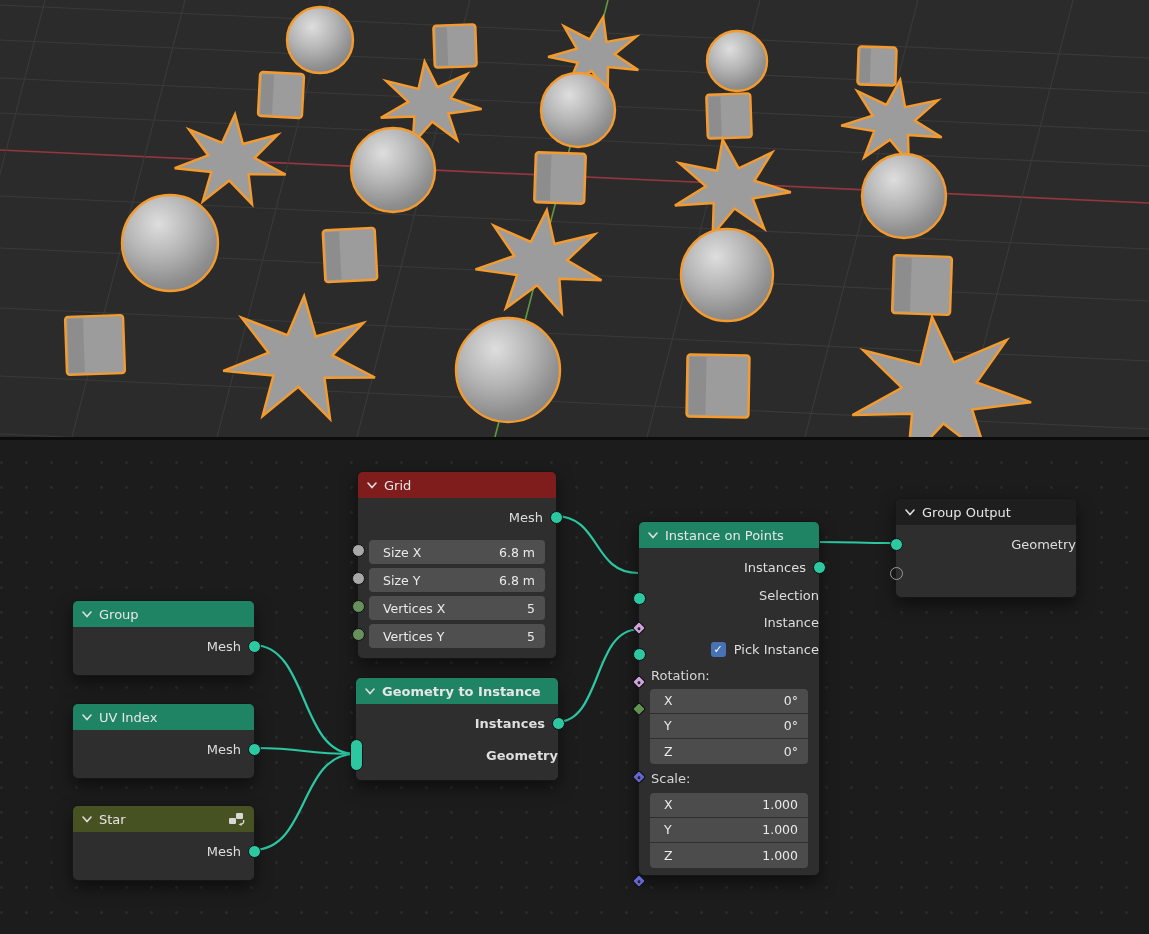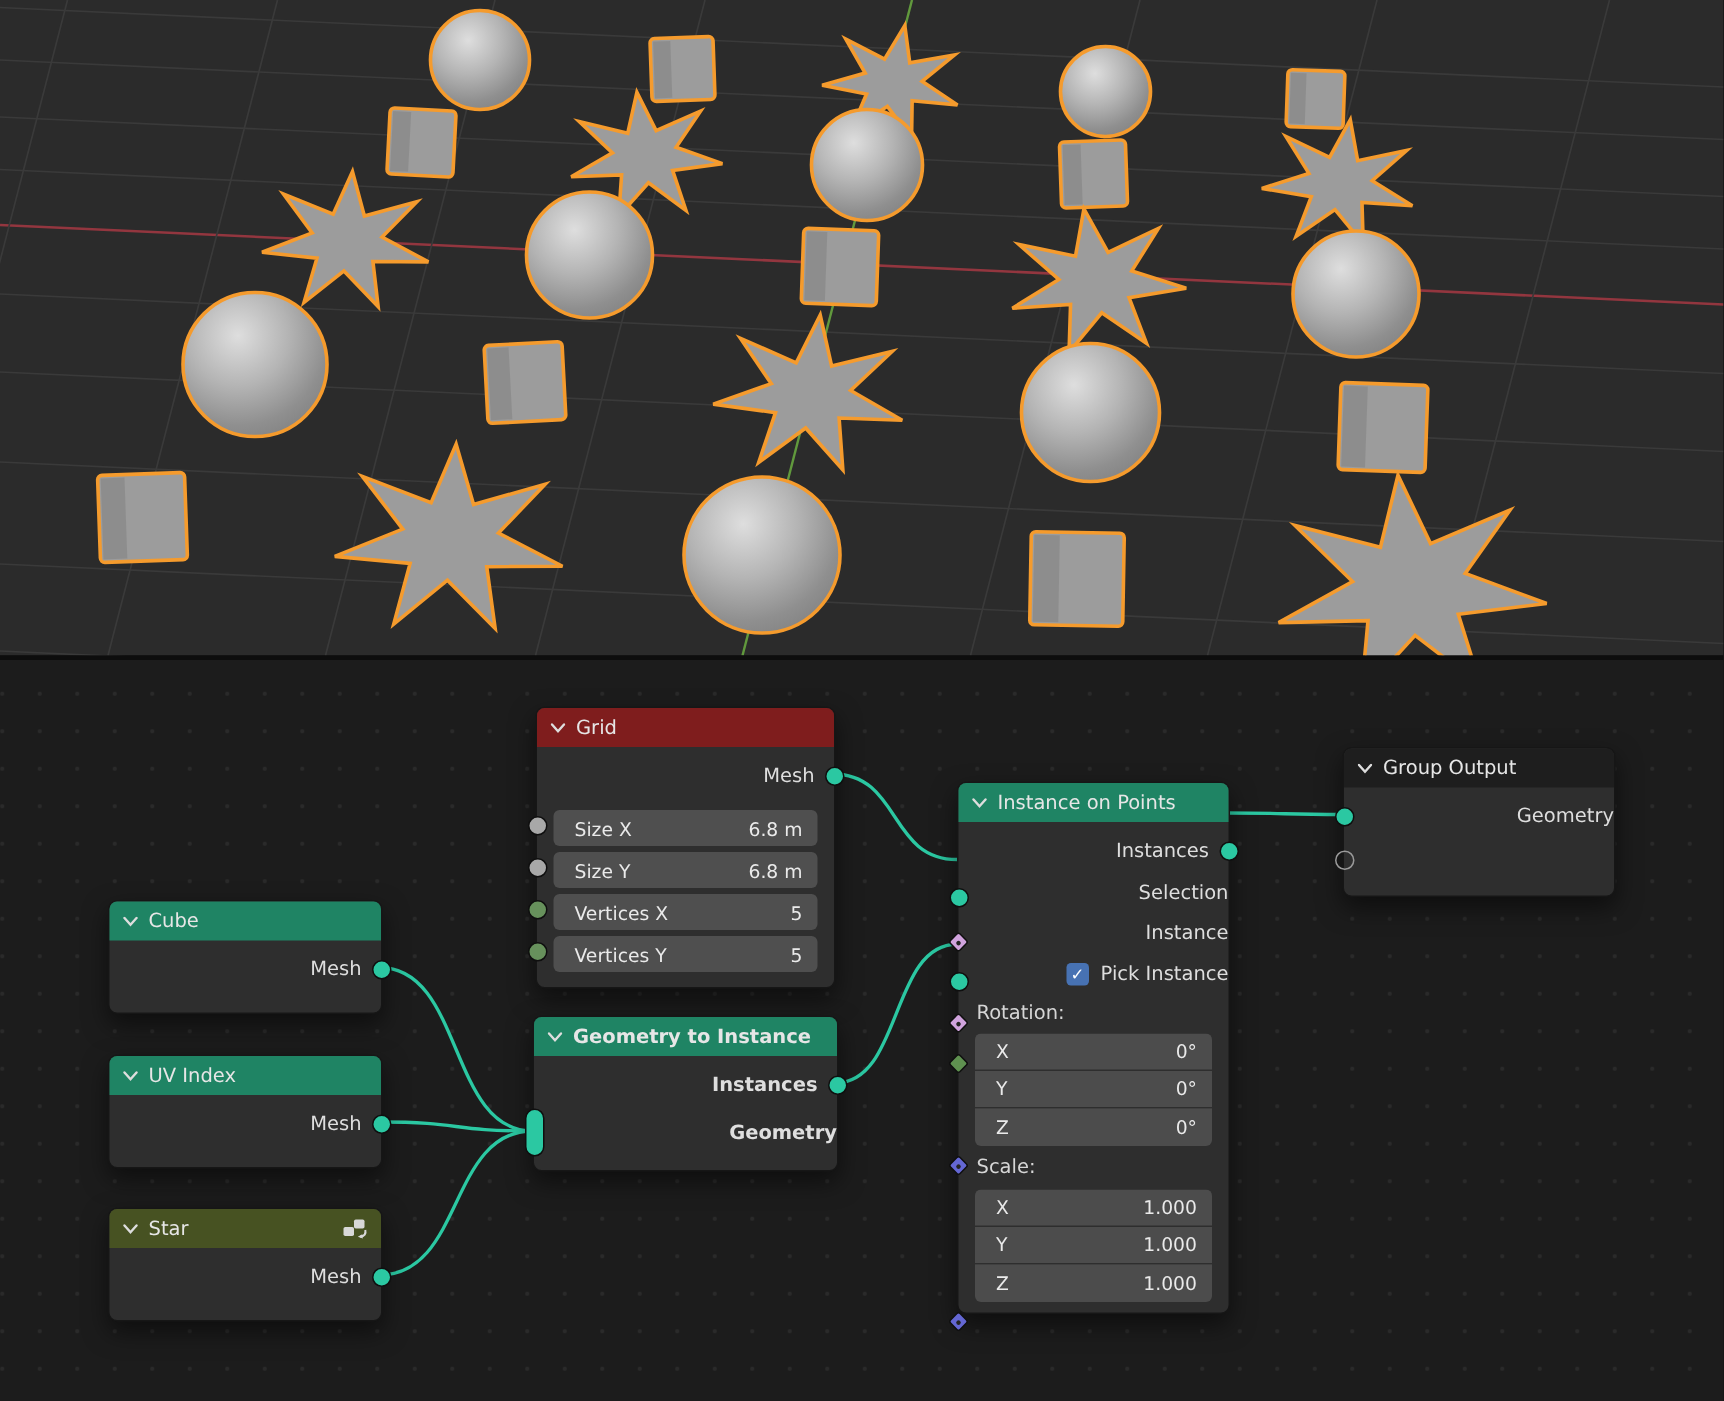--- a/index.html
+++ b/index.html
@@ -134,21 +134,21 @@
         <path d="M253 308 C 309.1 308, 298.9 314, 355 314" fill="none" stroke="#2bc8a2" stroke-width="2.2"></path>
         <path d="M253 410 C 309.1 410, 298.9 314, 355 314" fill="none" stroke="#2bc8a2" stroke-width="2.2"></path>
         <path d="M557 282 C 601.55 282, 593.45 189.5, 638 189.5" fill="none" stroke="#2bc8a2" stroke-width="2.2"></path>
         <path d="M818 102 C 860.35 102, 852.65 103, 895 103" fill="none" stroke="#2bc8a2" stroke-width="2.2"></path>
       </svg>
   <div class="node" style="left: 72px; top: 160px; width: 181px;">
         <div class="nhead" style="background: rgb(31, 132, 100);">
           <svg width="10" height="7">
             <path d="M1 1 L5 5.5 L9 1" fill="none" stroke="#dddddd" stroke-width="1.6" stroke-linecap="round"></path>
           </svg>
-          <span class="ttl">Cube</span>
+          <span class="ttl">Group</span>
         </div>
         <div class="nbody" style="padding-bottom: 14px;">
           <div class="row out" style="height: 30px;">
             <span>Mesh</span>
           </div>
         </div>
         <span class="sock circle" style="background: rgb(43, 200, 162); left: 174.5px; top: 38.5px;"></span>
       </div>
       <div class="node" style="left: 72px; top: 263px; width: 181px;">
         <div class="nhead" style="background: rgb(31, 132, 100);">

